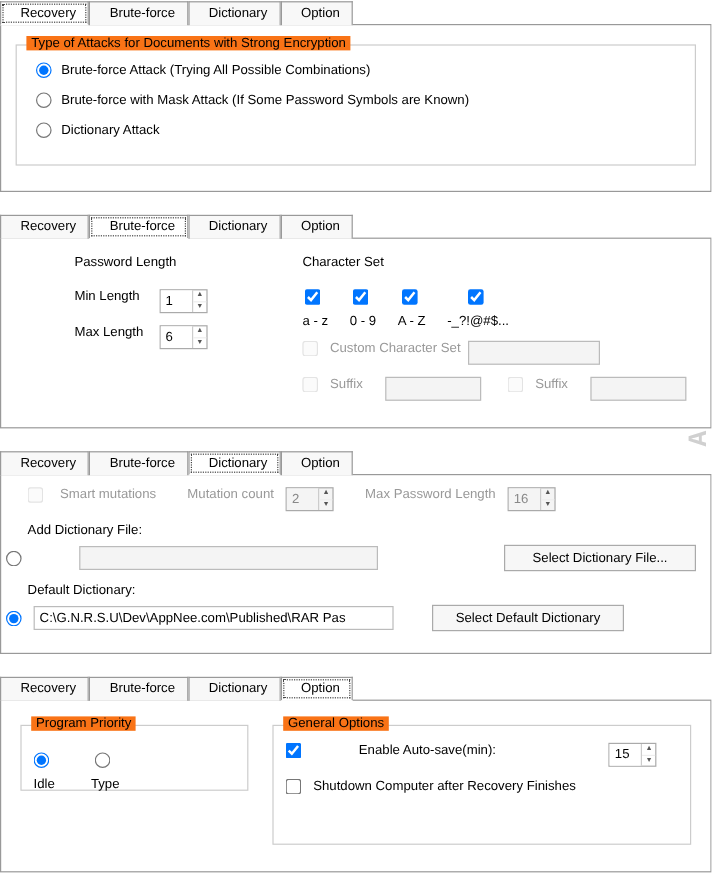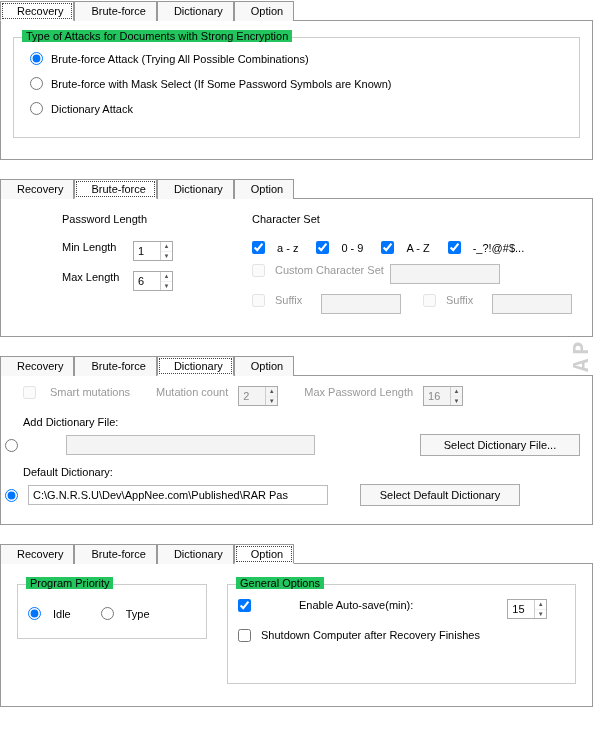--- a/index.html
+++ b/index.html
@@ -48,21 +48,21 @@
   .groupbox {
     border: 1px solid #ccc;
     padding: 12px 10px 10px 10px;
     position: relative;
     margin-top: 6px;
   }
   .groupbox-title {
     position: absolute;
     top: -8px;
     left: 8px;
-    background: #22c55e;
+    background: #f97316;
     padding: 0 4px;
   }
   .radio-row, .check-row {
     display: flex;
     align-items: center;
     margin: 4px 0;
     gap: 4px;
   }
   .radio-row2 {
     margin: 2px 0 12px 6px;
@@ -142,21 +142,21 @@
     top: 200px;
     writing-mode: vertical-rl;
     transform: rotate(180deg);
     font-family: "Courier New", monospace;
     font-size: 22px;
     letter-spacing: 4px;
     color: #d0d0d0;
     font-weight: bold;
     pointer-events: none;
   }
-  .flex-sp { display:flex; align-items:center; gap:8px; }
+  .flex-sp { display:flex; align-items:center; gap:8px;flex-direction:column; }
   .mb6 { margin-bottom: 6px; }
   .mb10 { margin-bottom: 10px; gap: 44px; }
 </style>
 </head>
 <body>
 
 <div class="watermark">APPNEE.COM</div>
 
 <div class="panel">
   <div class="tab-row">
@@ -167,21 +167,21 @@
   </div>
   <div class="tab-content" style="min-height:140px;">
     <div class="groupbox">
       <div class="groupbox-title">Type of Attacks for Documents with Strong Encryption</div>
       <div class="radio-row radio-row2">
         <input type="radio" checked="" style="">
         <span>Brute-force Attack (Trying All Possible Combinations)</span>
       </div>
       <div class="radio-row radio-row2">
         <input type="radio" style="">
-        <span>Brute-force with Mask Select (If Some Password Symbols are Known)</span>
+        <span>Brute-force with Mask Attack (If Some Password Symbols are Known)</span>
       </div>
       <div class="radio-row radio-row2">
         <input type="radio" style="">
         <span>Dictionary Attack</span>
       </div>
     </div>
   </div>
 </div>
 
 <div class="panel">

